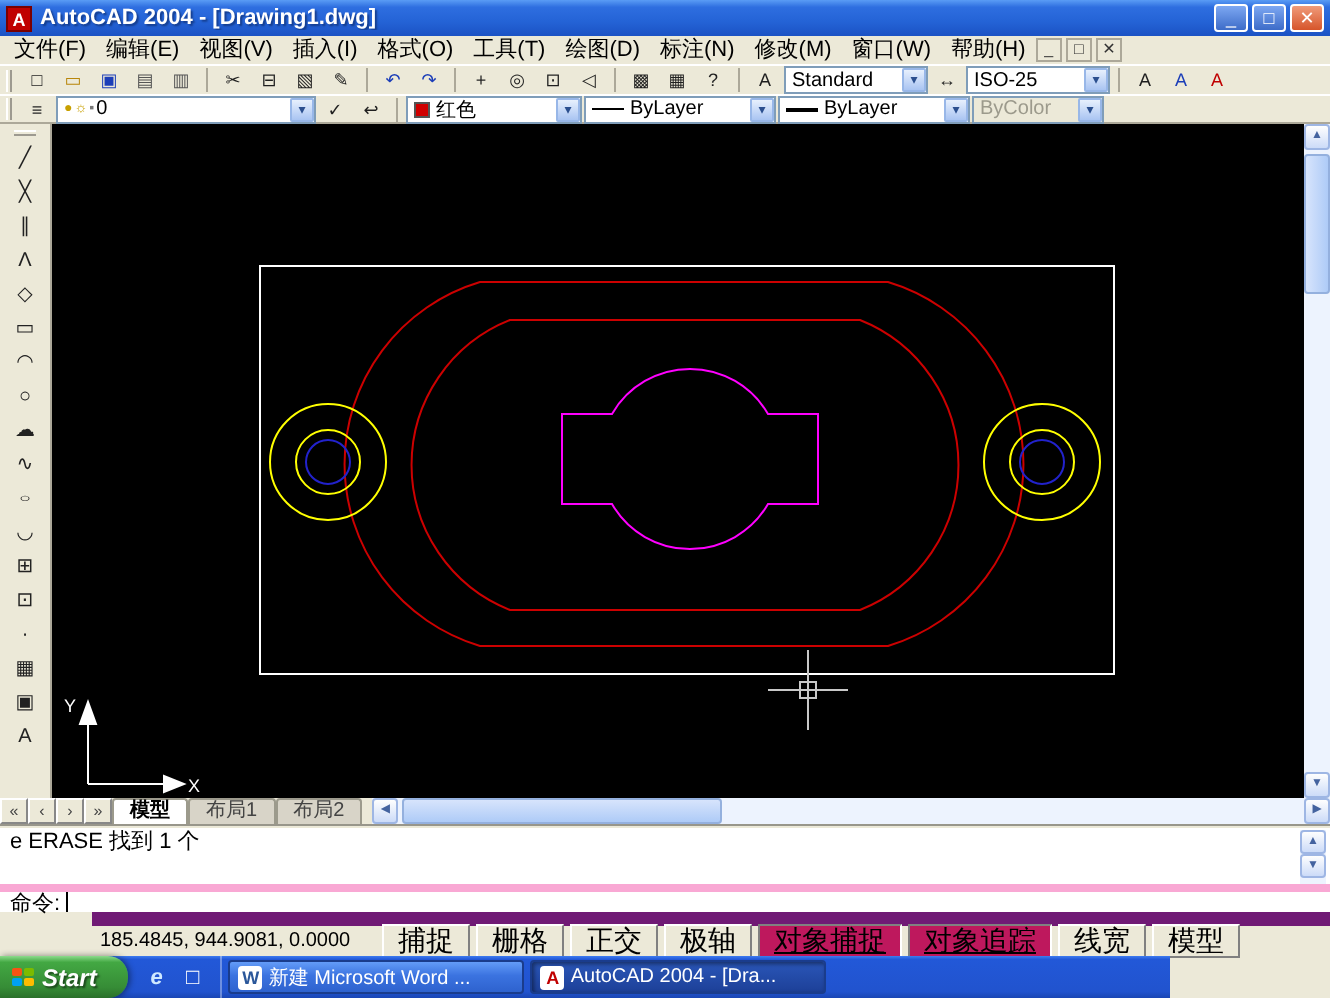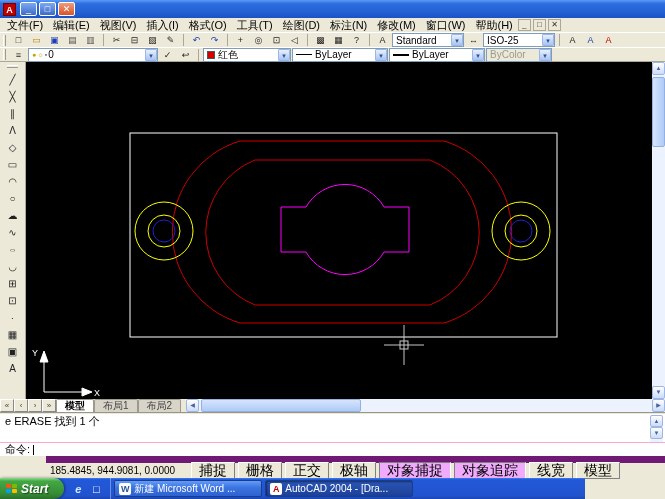--- a/index.html
+++ b/index.html
@@ -82,31 +82,31 @@
   
   .cmdwin{position:absolute;top:412px;left:0;width:665px;height:44px;background:#fff;
     border-top:2px groove #ECE9D8;}
   .cmdhist{position:absolute;left:2px;top:1px;right:16px;height:26px;
     font-family:"Liberation Mono",monospace;font-size:11px;line-height:13px;padding-left:3px;
     color:#000;overflow:hidden;}
   .cmdscroll{position:absolute;right:2px;top:1px;width:13px;height:27px;background:#EDF3FE;
     display:flex;flex-direction:column;}
   .cmdscroll .sab{height:12px;line-height:10px;}
   .cmdinput{position:absolute;left:0;bottom:0;right:0;height:14px;background:#fff;
-    border-top:1px solid #f9a8d4;font-family:"Liberation Mono",monospace;font-size:11px;
+    border-top:4px solid #f9a8d4;font-family:"Liberation Mono",monospace;font-size:11px;
     padding-left:5px;display:flex;align-items:center;color:#000;}
   .caret{width:6px;height:10px;border-left:1px solid #000;margin-left:3px;}
 
   
   .statusbar{position:absolute;top:456px;left:0;width:665px;height:22px;background:#ECE9D8;
     border-top:7px solid #701a75;display:flex;align-items:center;padding:0 4px;gap:3px;font-size:10px;margin-left:46px;}
   .coords{width:138px;color:#000;font-size:10px;flex:none;}
   .sbtn2{padding:2px 7px;background:#ECE9D8;border:1px solid;border-color:#FFFFFF #808080 #808080 #FFFFFF;
     font-size:14px;line-height:11px;white-space:nowrap;}
-  .sbtn2.pressed{border-color:#808080 #FFFFFF #FFFFFF #808080;background:#f0abfc;}
+  .sbtn2.pressed{border-color:#808080 #FFFFFF #FFFFFF #808080;background:#be185d;text-decoration:underline;}
   .netmon{margin-left:auto;display:flex;flex-direction:column;justify-content:center;padding-right:2px;}
   .netrow{display:flex;align-items:center;gap:2px;height:10px;}
   .netarrow{font-size:7px;color:#00A000;line-height:10px;}
   .netval{font-size:8px;font-weight:bold;color:#1A1A1A;}
 
   
   .taskbar{position:absolute;top:478px;left:0;width:585px;height:21px;
     background:linear-gradient(180deg,#3E7CF0 0%,#2258D8 8%,#2153CE 85%,#1A46B4 100%);
     display:flex;align-items:center;}
   .startbtn{height:21px;display:flex;align-items:center;gap:4px;padding:0 16px 0 6px;
@@ -136,20 +136,21 @@
   .t1{background:#7FE57F;} .t2{background:#F08080;} .t3{background:#87CEFA;} .t4{background:#FFD700;}
   .clock{color:#fff;font-size:10px;margin-left:4px;}
 </style>
 </head>
 <body>
 
 <div id="screen">
 
   <div class="titlebar">
     <div class="appicon"><span>A</span></div>
+    <div class="wtitle">AutoCAD 2004 - [Drawing1.dwg]</div>
     <div class="winctl">
       <div class="wbtn"><span>_</span></div>
       <div class="wbtn"><span>□</span></div>
       <div class="wbtn wclose"><span>✕</span></div>
     </div>
   </div>
 
   <div class="menubar">
     <span class="mi">文件(F)</span>
     <span class="mi">编辑(E)</span>

